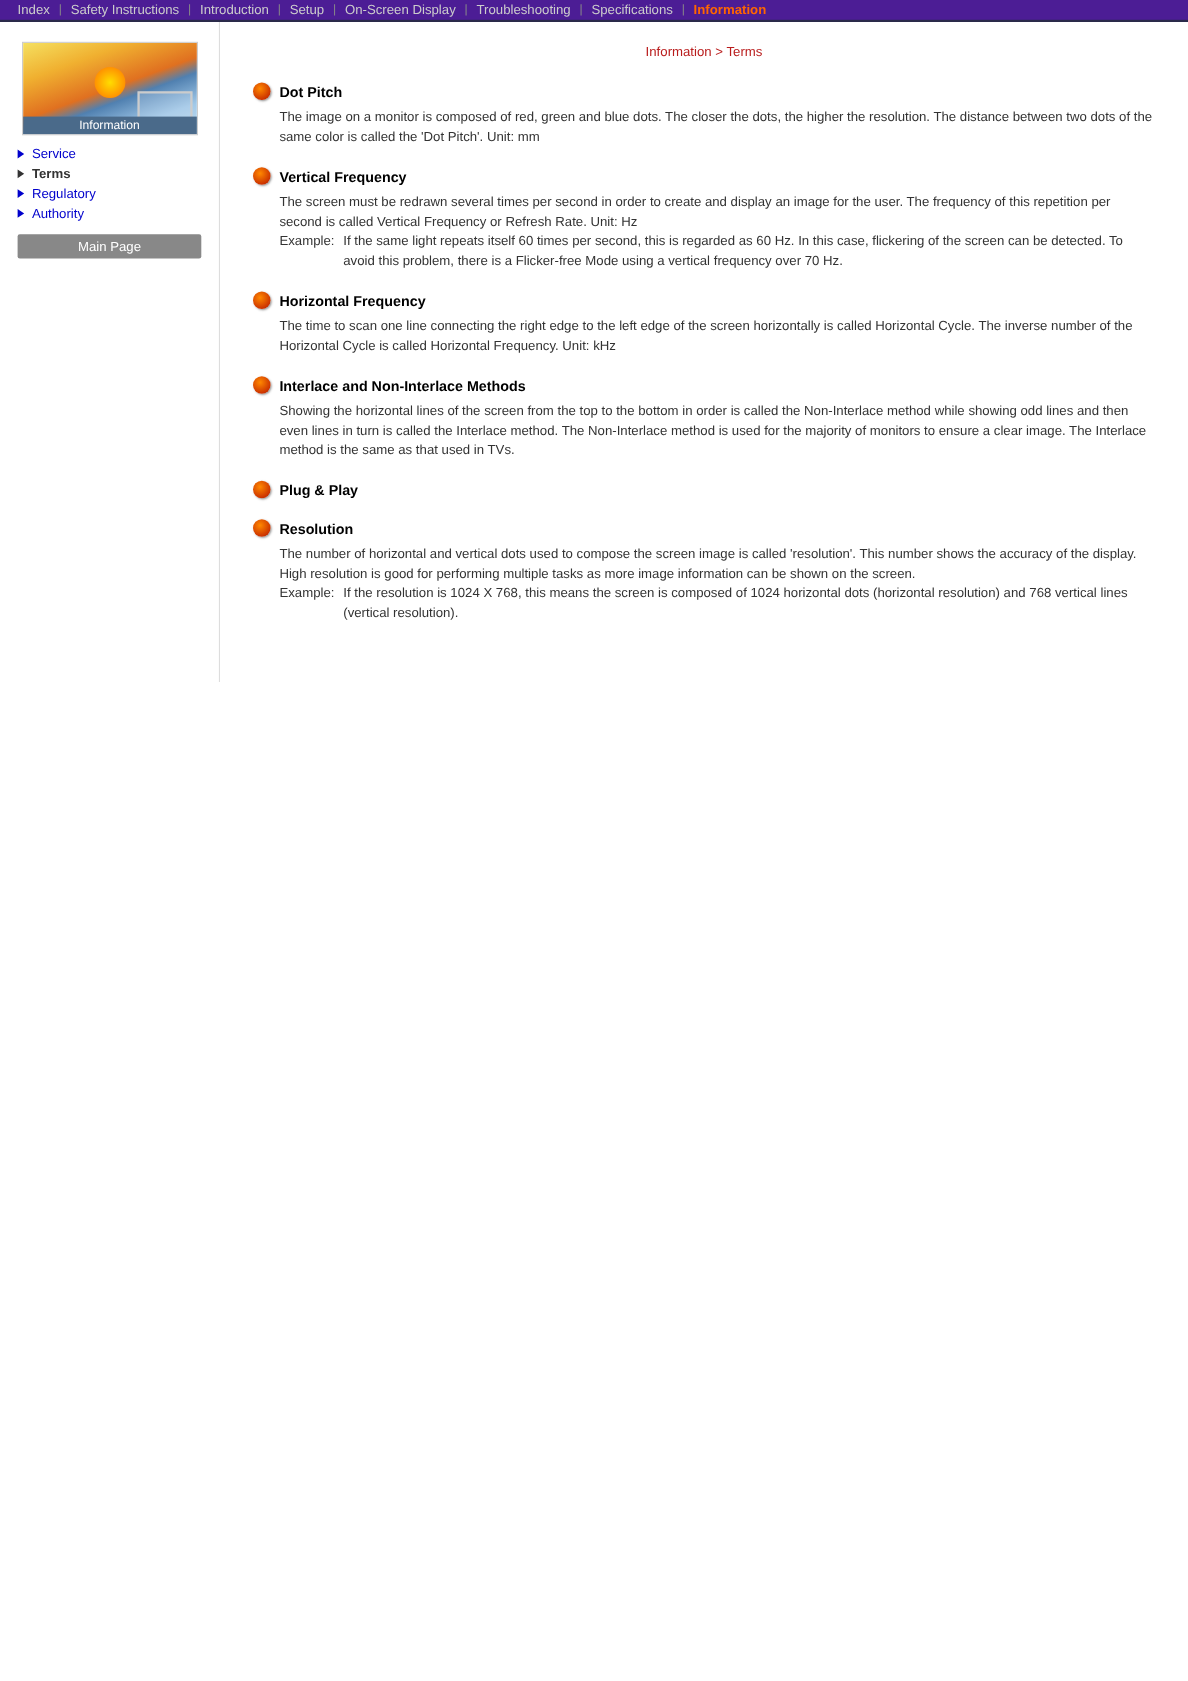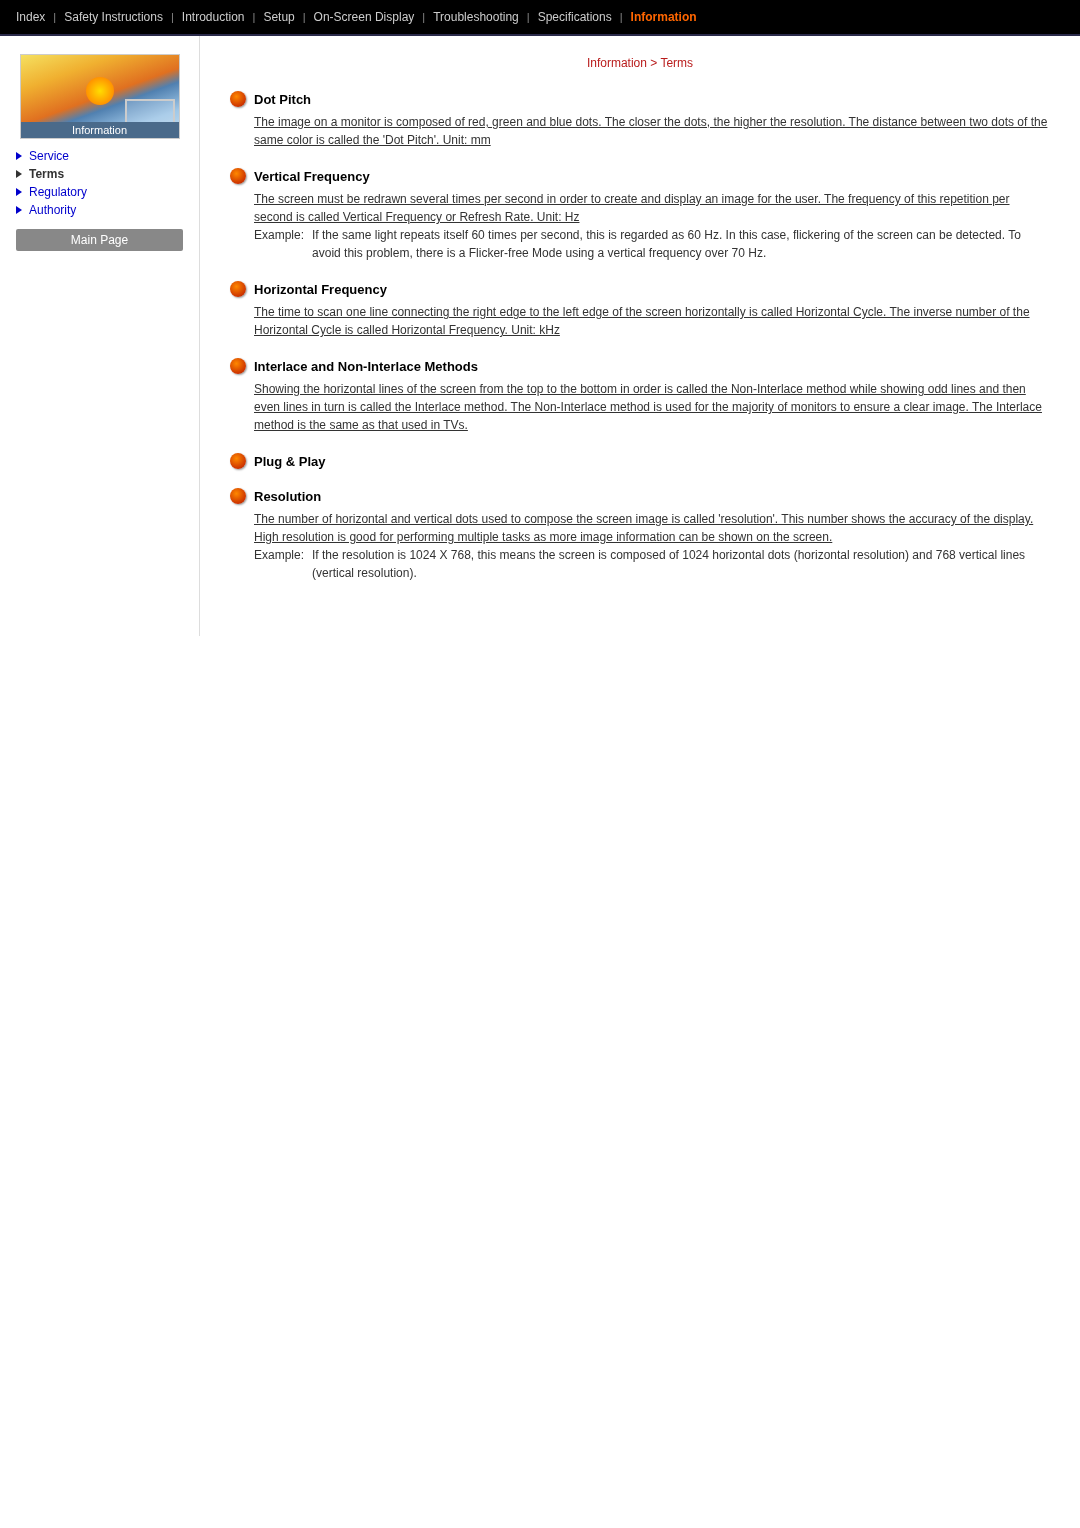--- a/index.html
+++ b/index.html
@@ -5,25 +5,25 @@
     * { margin: 0; padding: 0; box-sizing: border-box; }
     body {
       font-family: Arial, Helvetica, sans-serif;
       font-size: 13px;
       color: #333;
       background: #fff;
     }
 
     
     .top-nav {
-      background: #000000;
+      background: #4c1d95;
       display: flex;
       align-items: center;
       padding: 0 8px;
-      height: 36px;
+      height: 20px;
       border-bottom: 2px solid #2a2a4a;
     }
     .top-nav a {
       color: #ccc;
       text-decoration: none;
       font-size: 12px;
       padding: 0 8px;
       display: inline-block;
       line-height: 28px;
     }
@@ -137,21 +137,20 @@
     .term-title {
       font-size: 13px;
       font-weight: bold;
       color: #000;
     }
     .term-body {
       margin-left: 24px;
       font-size: 12px;
       line-height: 1.5;
       color: #333;
-      text-decoration: underline;
     }
     .term-example {
       margin-left: 24px;
       margin-top: 0;
       font-size: 12px;
       line-height: 1.5;
       color: #333;
       display: flex;
       gap: 8px;
     }

